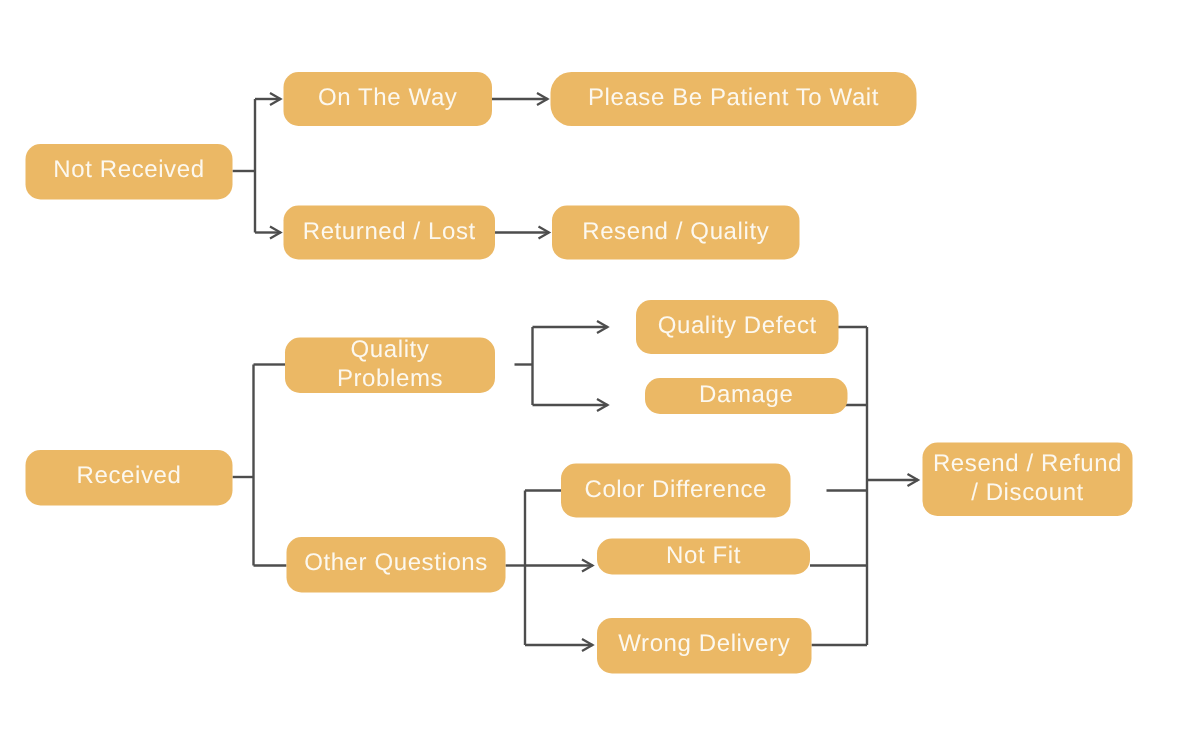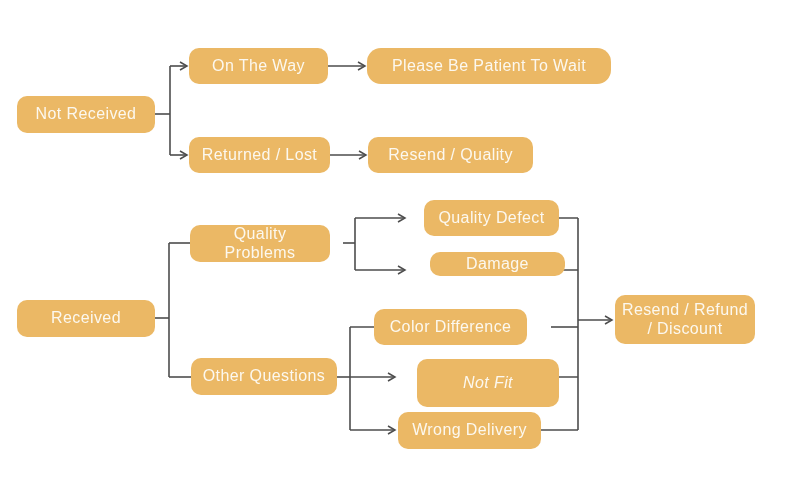--- a/index.html
+++ b/index.html
@@ -47,21 +47,21 @@
   .n-on-the-way              { left: 189px; top: 48px;  width: 139px; height: 36px; }
   .n-please-wait             { left: 367px; top: 48px;  width: 244px; height: 36px; border-radius: 14px; }
   .n-returned-lost           { left: 189px; top: 137px; width: 141px; height: 36px; }
   .n-resend-refund           { left: 368px; top: 137px; width: 165px; height: 36px; }
   .n-received                { left: 17px;  top: 300px; width: 138px; height: 37px; }
   .n-quality-problems        { left: 190px; top: 225px; width: 140px; height: 37px; }
   .n-quality-defect          { left: 424px; top: 200px; width: 135px; height: 36px; }
   .n-damage                  { left: 408px; top: 252px; width: 135px; height: 24px; margin-left: 22px; }
   .n-other-questions         { left: 191px; top: 358px; width: 146px; height: 37px; }
   .n-color-difference        { left: 374px; top: 309px; width: 153px; height: 36px; }
-  .n-not-fit                 { left: 417px; top: 359px; width: 142px; height: 48px; font-style: italic; }
+  .n-not-fit                 { left: 398px; top: 359px; width: 142px; height: 24px; }
   .n-wrong-delivery          { left: 398px; top: 412px; width: 143px; height: 37px; }
   .n-resend-refund-discount  { left: 615px; top: 295px; width: 140px; height: 49px; }
 </style>
 </head>
 <body>
 
 <div class="canvas">
 
   <svg class="connector-layer" viewBox="0 0 800 500" xmlns="http://www.w3.org/2000/svg">
     <defs>

